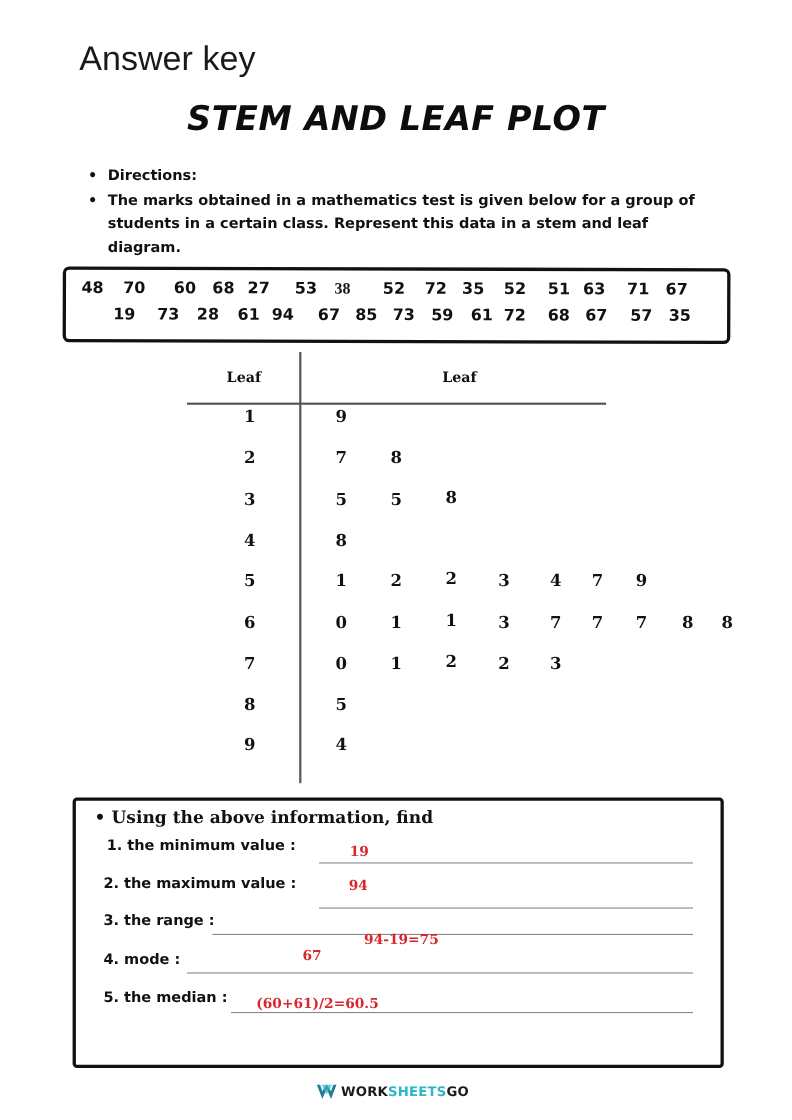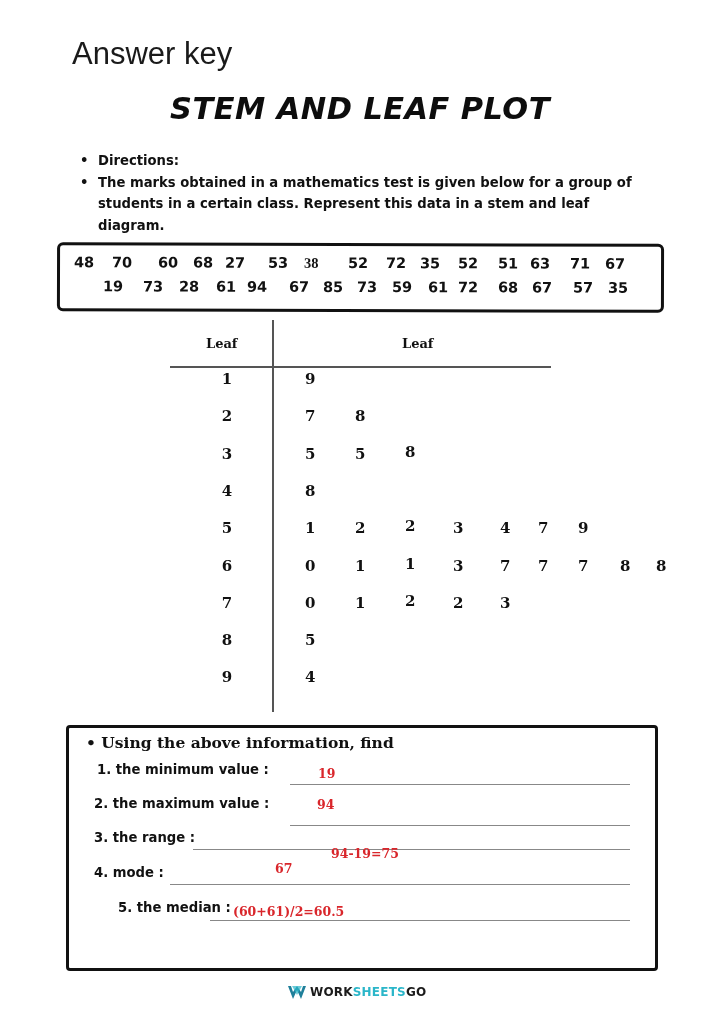--- a/index.html
+++ b/index.html
@@ -153,21 +153,21 @@
     <div class="q-ans" style="left: 318px; top: 766px;">19</div>
     <div class="q-label" style="left: 94px; top: 796px;">2. the maximum value :</div>
     <div class="q-line" style="left: 290px; top: 825px; width: 340px;"></div>
     <div class="q-ans" style="left: 317px; top: 797px;">94</div>
     <div class="q-label" style="left: 94px; top: 830px;">3. the range :</div>
     <div class="q-line" style="left: 193px; top: 849px; width: 437px;"></div>
     <div class="q-ans" style="left: 290px; top: 846px; margin-left: 41px;">94-19=75</div>
     <div class="q-label" style="left: 94px; top: 865px; text-align: right;">4. mode :</div>
     <div class="q-line" style="left: 170px; top: 884px; width: 460px;"></div>
     <div class="q-ans" style="left: 275px; top: 861px;">67</div>
-    <div class="q-label" style="left: 94px; top: 900px; margin-left: 24px;">5. the median :</div>
+    <div class="q-label" style="left: 94px; top: 900px;">5. the median :</div>
     <div class="q-line" style="left: 210px; top: 920px; width: 420px;"></div>
     <div class="q-ans" style="left: 233px; top: 904px;">(60+61)/2=60.5</div>
   </div>
 
 <div class="abs" id="logo">
   <svg width="18" height="13" viewBox="0 0 18 13">
     <path d="M0 0 L5 13 L9 4 L13 13 L18 0 L15 0 L13 6 L9 0 L5 6 L3 0 Z" fill="#1f7f9a"></path>
     <path d="M4 0 L9 9 L14 0 Z" fill="#2bb6c9" opacity="0.7"></path>
   </svg>
   <span class="lt"><span class="dark">WORK</span><span class="teal">SHEETS</span><span class="dark">GO</span></span>

